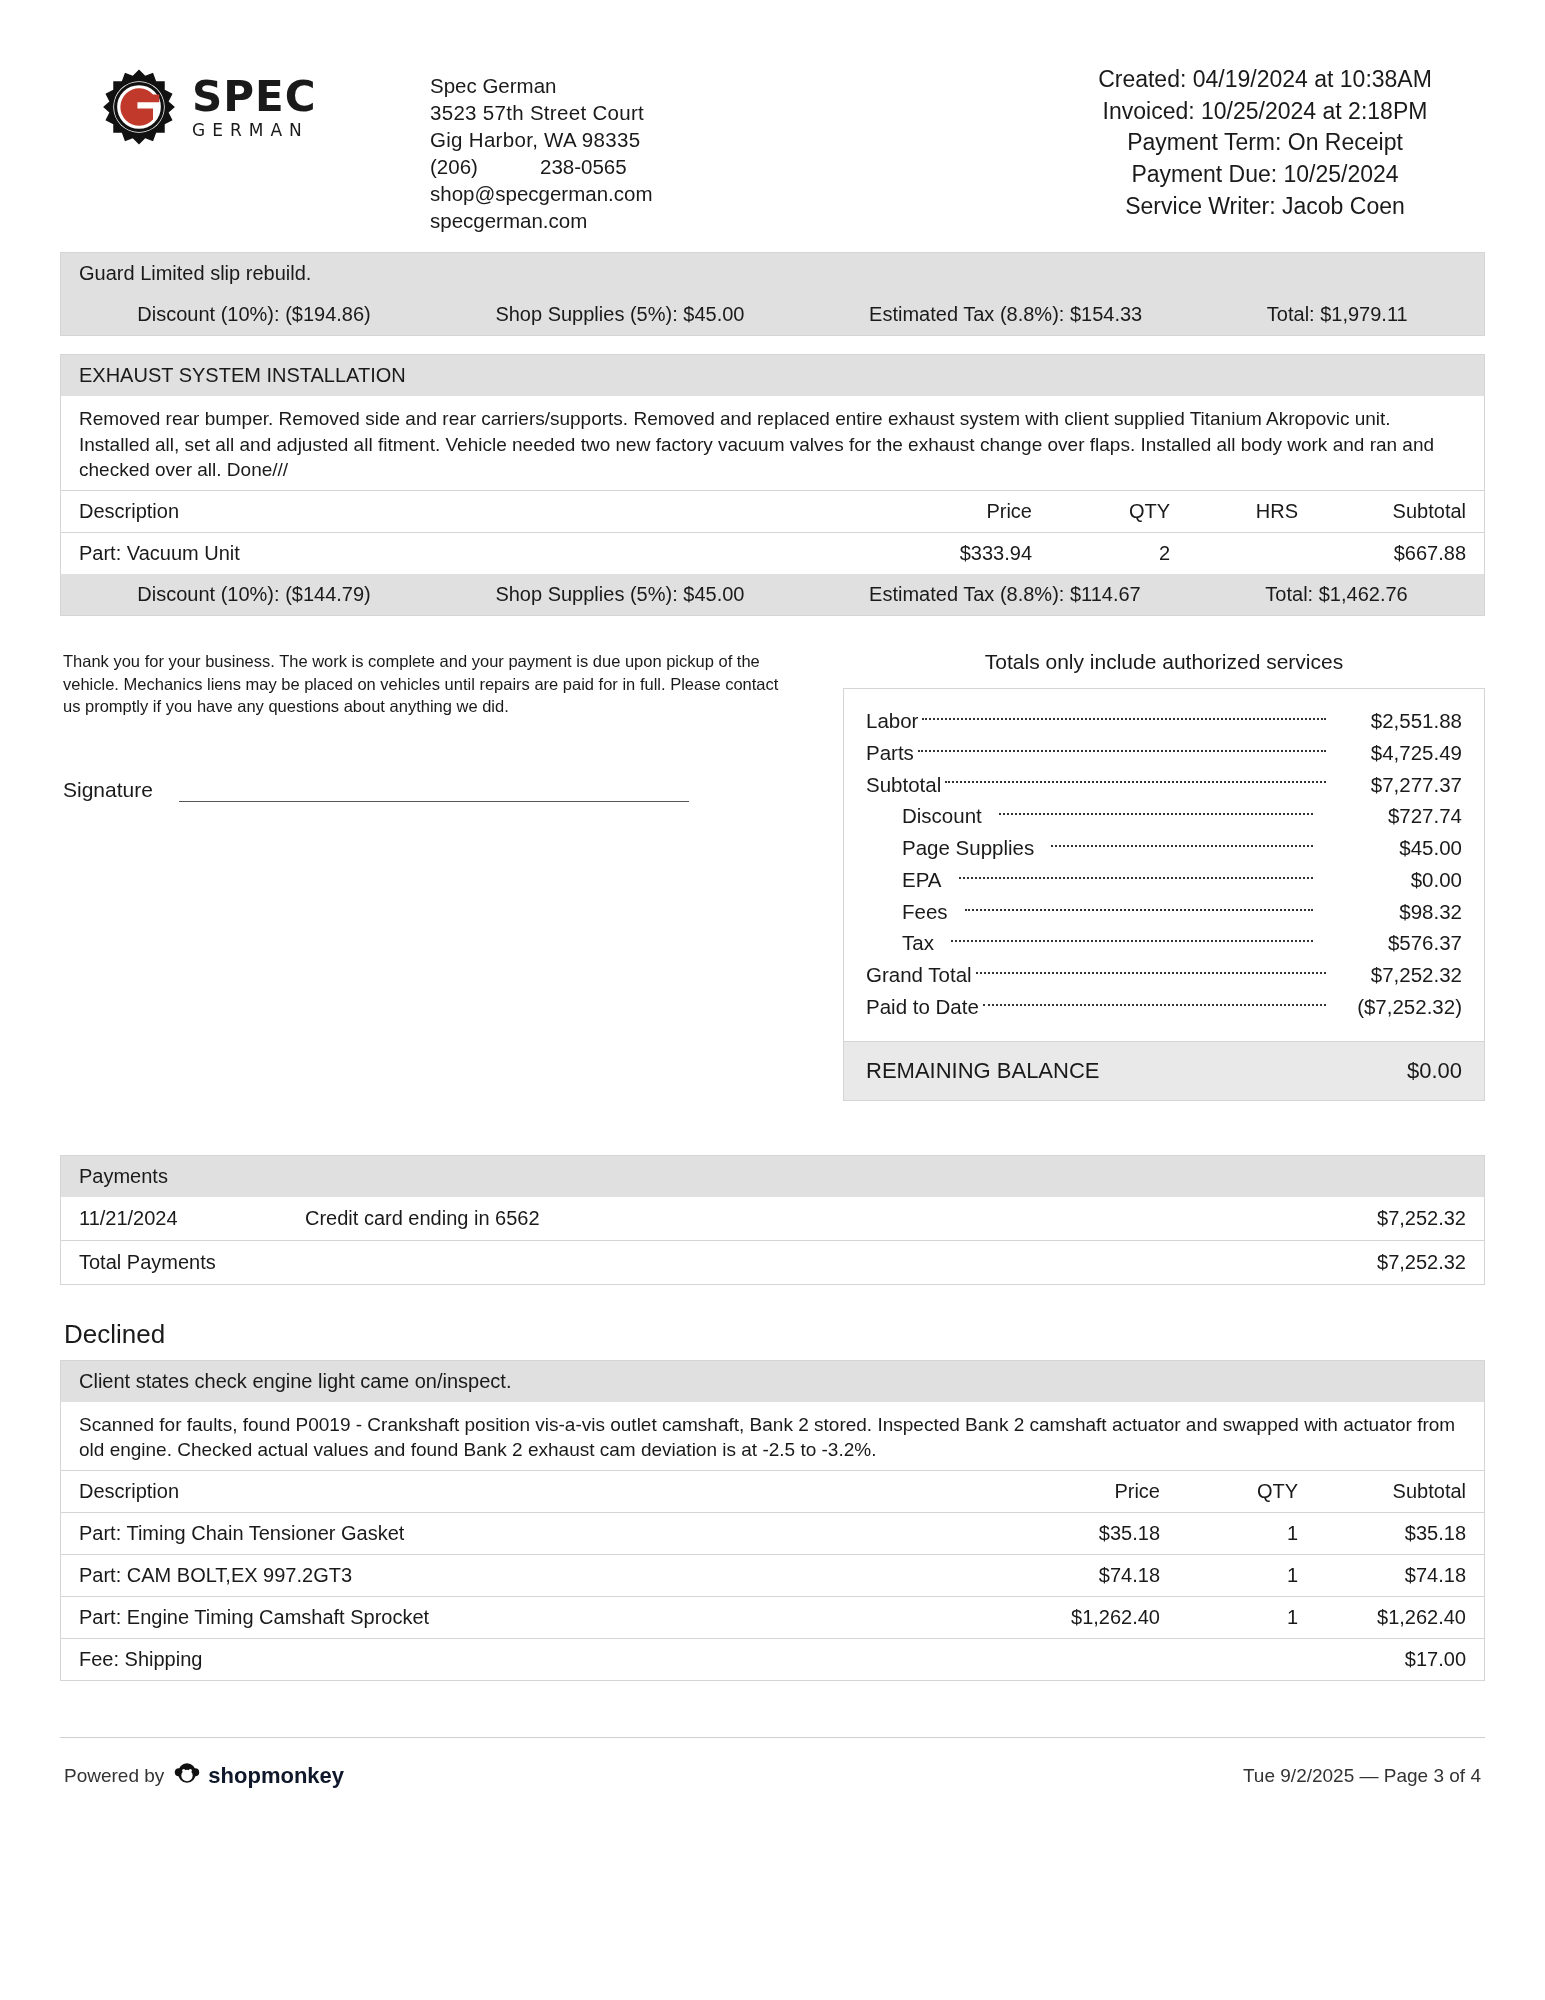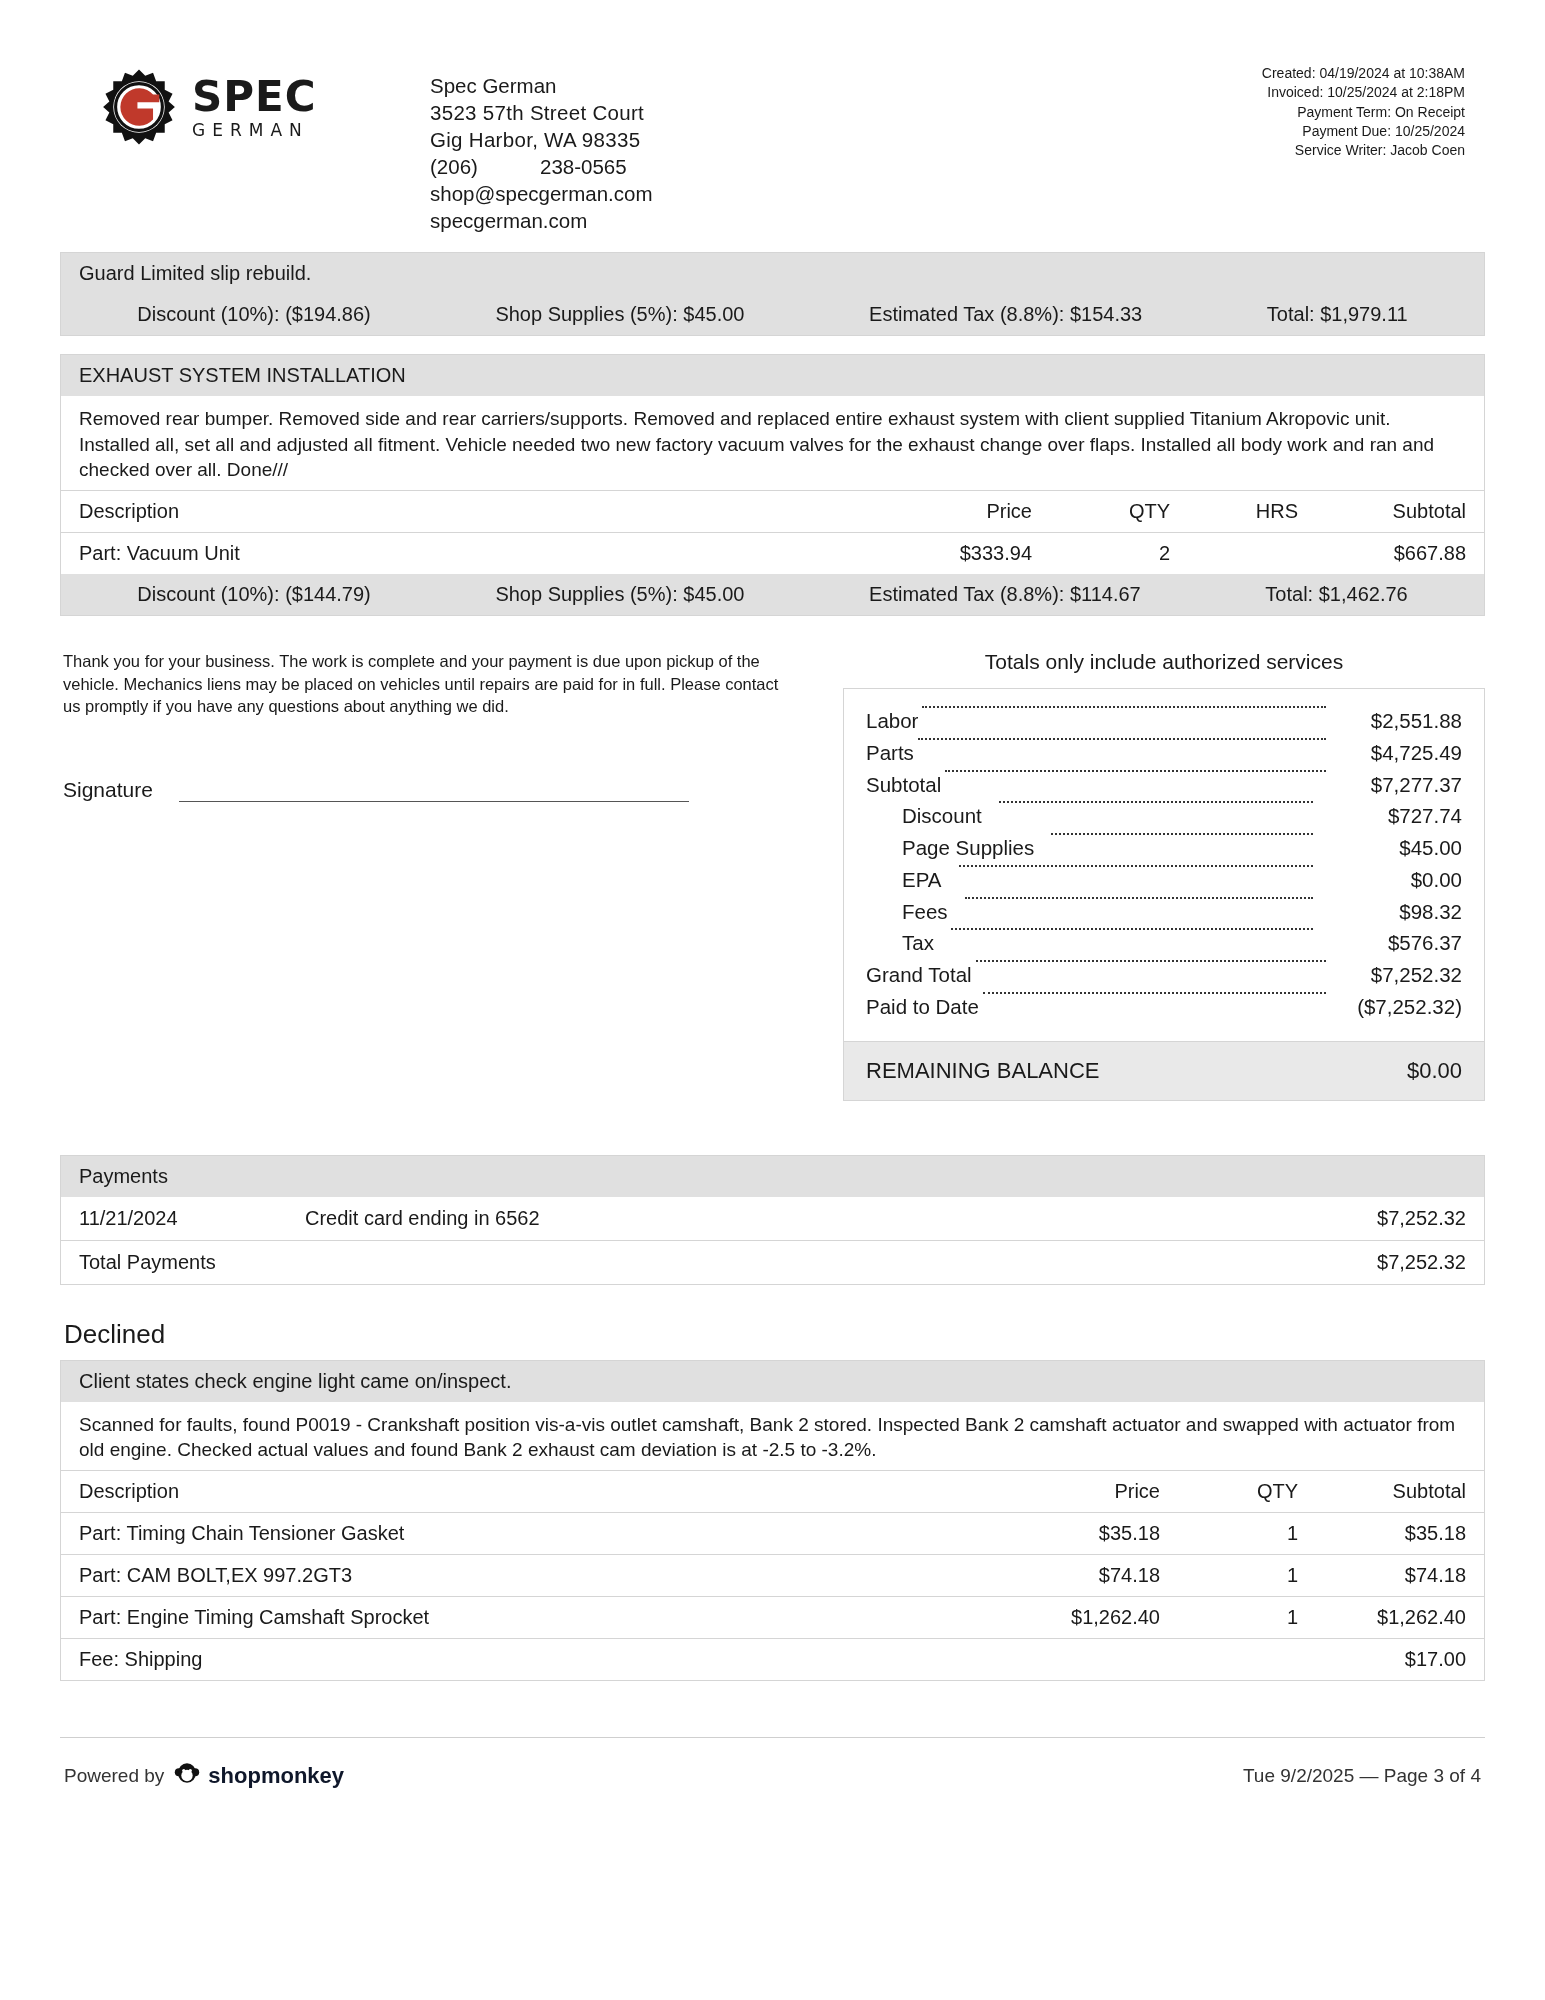--- a/index.html
+++ b/index.html
@@ -76,22 +76,23 @@
     text-align: right;
     padding-top: 6px;
     min-width: 400px;
   }
   .invoice-title {
     font-size: 40px;
     font-weight: normal;
     margin-bottom: 10px;
   }
   .invoice-meta .line {
-    font-size: 14px;
+    font-size: 23px;
     line-height: 1.38;
+    text-align: center;
   }
 
   
   .block {
     margin-top: 18px;
     border: 1px solid #d5d5d5;
   }
   .block.nogap { margin-top: 0; }
 
   .band {
@@ -173,21 +174,21 @@
     text-align: center;
     font-size: 21px;
     margin-bottom: 14px;
   }
   .totals-box {
     border: 1px solid #d5d5d5;
     padding: 16px 22px 10px 22px;
   }
   .tot-row {
     display: flex;
-    align-items: flex-start;
+    align-items: center;
     font-size: 20.5px;
     line-height: 1.55;
   }
   .tot-row .lbl { white-space: nowrap; }
   .tot-row .dots {
     flex: 1;
     border-bottom: 2px dotted #333;
     margin: 0 6px 5px 4px;
     height: 1px;
     min-width: 20px;

